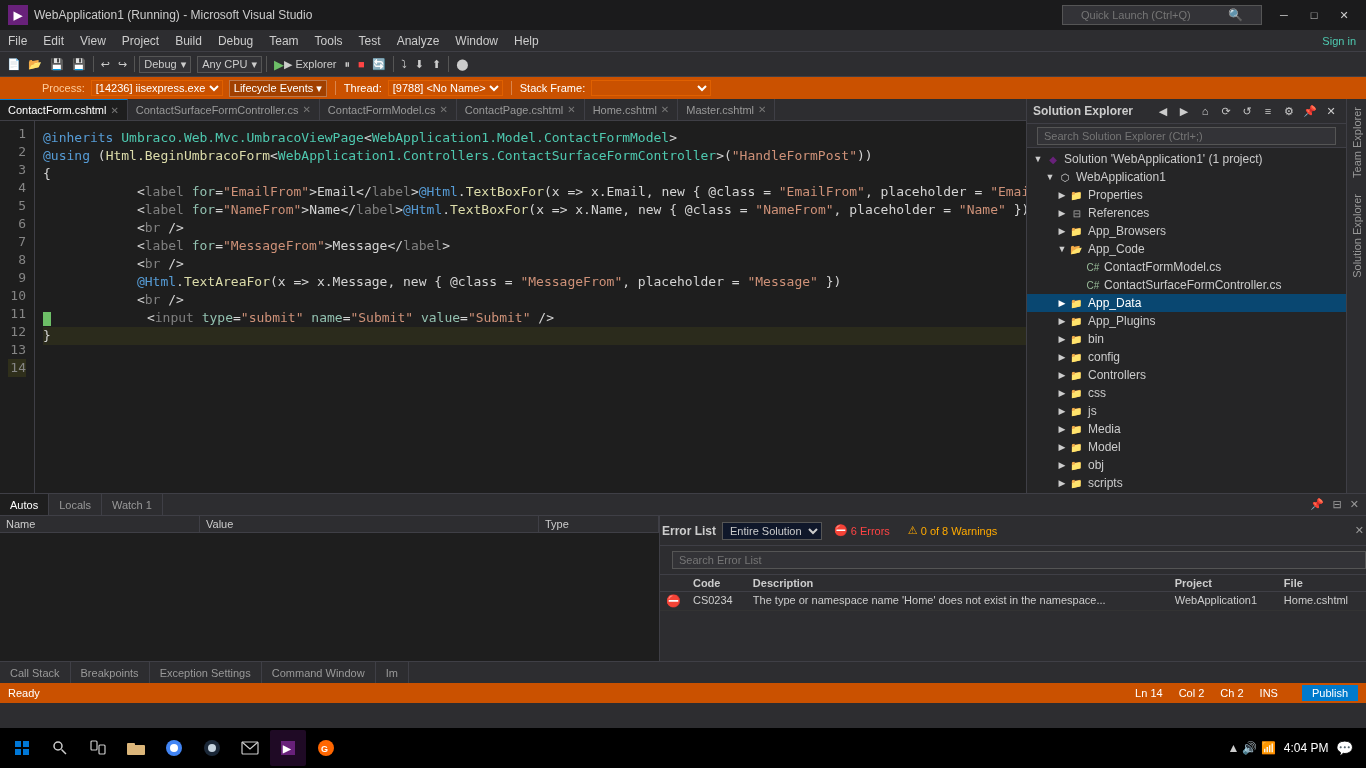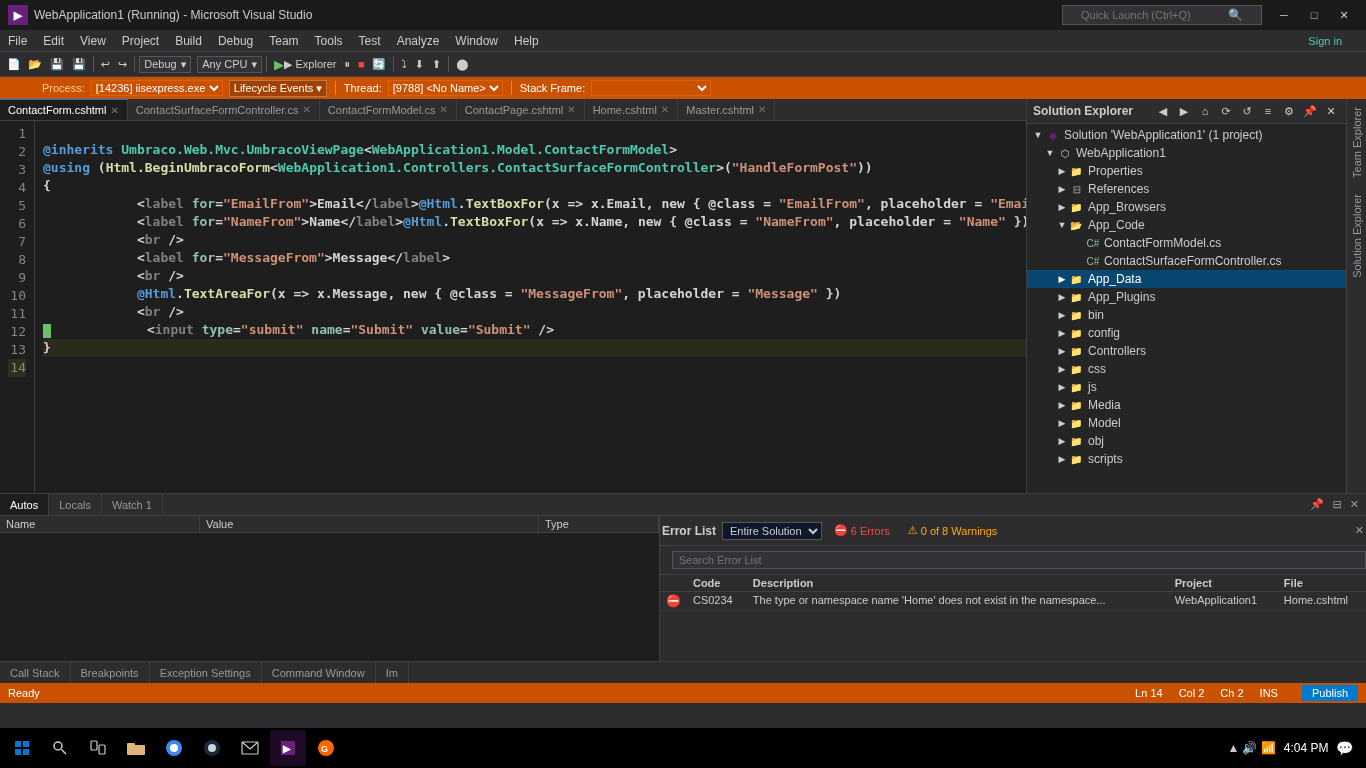--- a/index.html
+++ b/index.html
@@ -40,21 +40,21 @@
 
     
     #tab-bar { display: flex; background: #2d2d30; border-bottom: 1px solid #3f3f46; height: 22px; overflow: hidden; }
     .tab { display: flex; align-items: center; padding: 0 8px; font-size: 11px; color: #999; cursor: pointer; border-right: 1px solid #3f3f46; white-space: nowrap; gap: 4px; min-width: 0; }
     .tab.active { background: #1e1e1e; color: #fff; border-top: 1px solid #007acc; }
     .tab .close-x { color: #777; font-size: 10px; }
 
     
     #code-editor { flex: 1; background: #1e1e1e; overflow: auto; display: flex; font-family: 'Consolas', monospace; font-size: 13px; }
     .line-numbers { background: #1e1e1e; color: #858585; padding: 4px 8px; text-align: right; user-select: none; min-width: 35px; border-right: 1px solid #3f3f46; line-height: 18px; }
-    .code-content { padding: 20px 8px; line-height: 18px; white-space: pre; color: #d4d4d4; flex: 1; font-weight: bold; }
+    .code-content { padding: 8px 8px; line-height: 18px; white-space: pre; color: #d4d4d4; flex: 1; }
     .ln { line-height: 18px; }
 
     
     .kw { color: #569cd6; }
     .str { color: #ce9178; }
     .html-tag { color: #808080; }
     .html-attr { color: #92c1b0; }
     .ns { color: #4ec9b0; }
     .method { color: #dcdcaa; }
 
@@ -149,21 +149,21 @@
   <span class="menu-item">View</span>
   <span class="menu-item">Project</span>
   <span class="menu-item">Build</span>
   <span class="menu-item">Debug</span>
   <span class="menu-item">Team</span>
   <span class="menu-item">Tools</span>
   <span class="menu-item">Test</span>
   <span class="menu-item">Analyze</span>
   <span class="menu-item">Window</span>
   <span class="menu-item">Help</span>
-  <span style="margin-left:auto; padding-right:24px; color:#4ec9b0; font-size:11px; cursor:pointer;">Sign in</span>
+  <span style="margin-left:auto; padding-right:10px; color:#4ec9b0; font-size:11px; cursor:pointer;">Sign in</span>
 </div>
 
 <div id="toolbar1">
   <span class="tb-btn">📄</span>
   <span class="tb-btn">📂</span>
   <span class="tb-btn">💾</span>
   <span class="tb-btn">💾</span>
   <div class="tb-sep"></div>
   <span class="tb-btn">↩</span>
   <span class="tb-btn">↪</span>
@@ -267,20 +267,23 @@
         <span class="se-btn">◀</span>
         <span class="se-btn">▶</span>
         <span class="se-btn">⌂</span>
         <span class="se-btn">⟳</span>
         <span class="se-btn">↺</span>
         <span class="se-btn">≡</span>
         <span class="se-btn">⚙</span>
         <span class="se-btn">📌</span>
         <span class="se-btn">✕</span>
       </div>
+    </div>
+    <div id="se-toolbar">
+      <input id="se-search" type="text" placeholder="Search Solution Explorer (Ctrl+;)" style="">
     </div>
     <div id="se-content">
 
       <div class="tree-item" style="padding-left:4px;">
         <span class="arrow">▼</span>
         <span class="icon" style="color:#68217a;">◆</span>
         <span>Solution 'WebApplication1' (1 project)</span>
       </div>
       <div class="tree-item" style="padding-left:16px;">
         <span class="arrow">▼</span>

